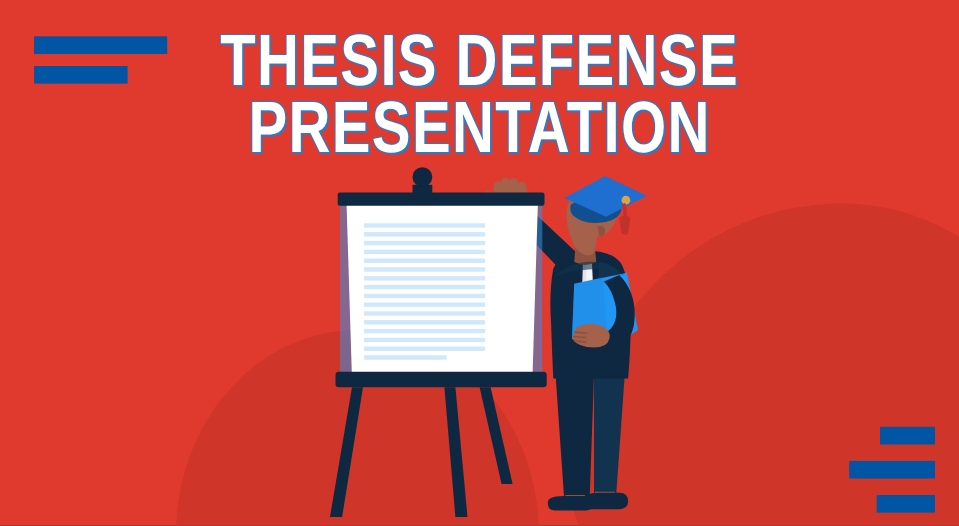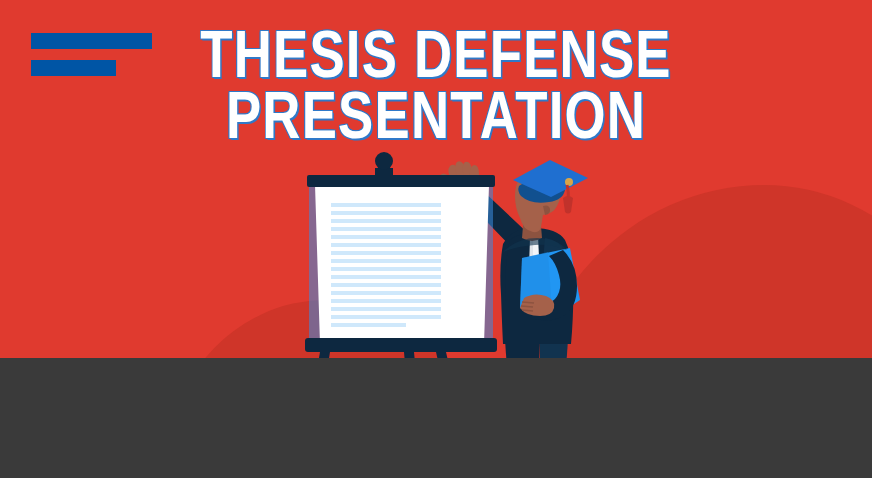--- a/index.html
+++ b/index.html
@@ -3,21 +3,21 @@
 <meta charset="utf-8">
 <style>
   html, body {
     margin: 0;
     padding: 0;
     background: #3a3a3a;
   }
   #slide {
     position: relative;
     width: 872px;
-    height: 358px;
+    height: 478px;
     overflow: hidden;
     background: #e03a2f;
     font-family: "Liberation Sans", sans-serif;
   }
 
   
   .blob {
     position: absolute;
     background: #cf3529;
     pointer-events: none;

